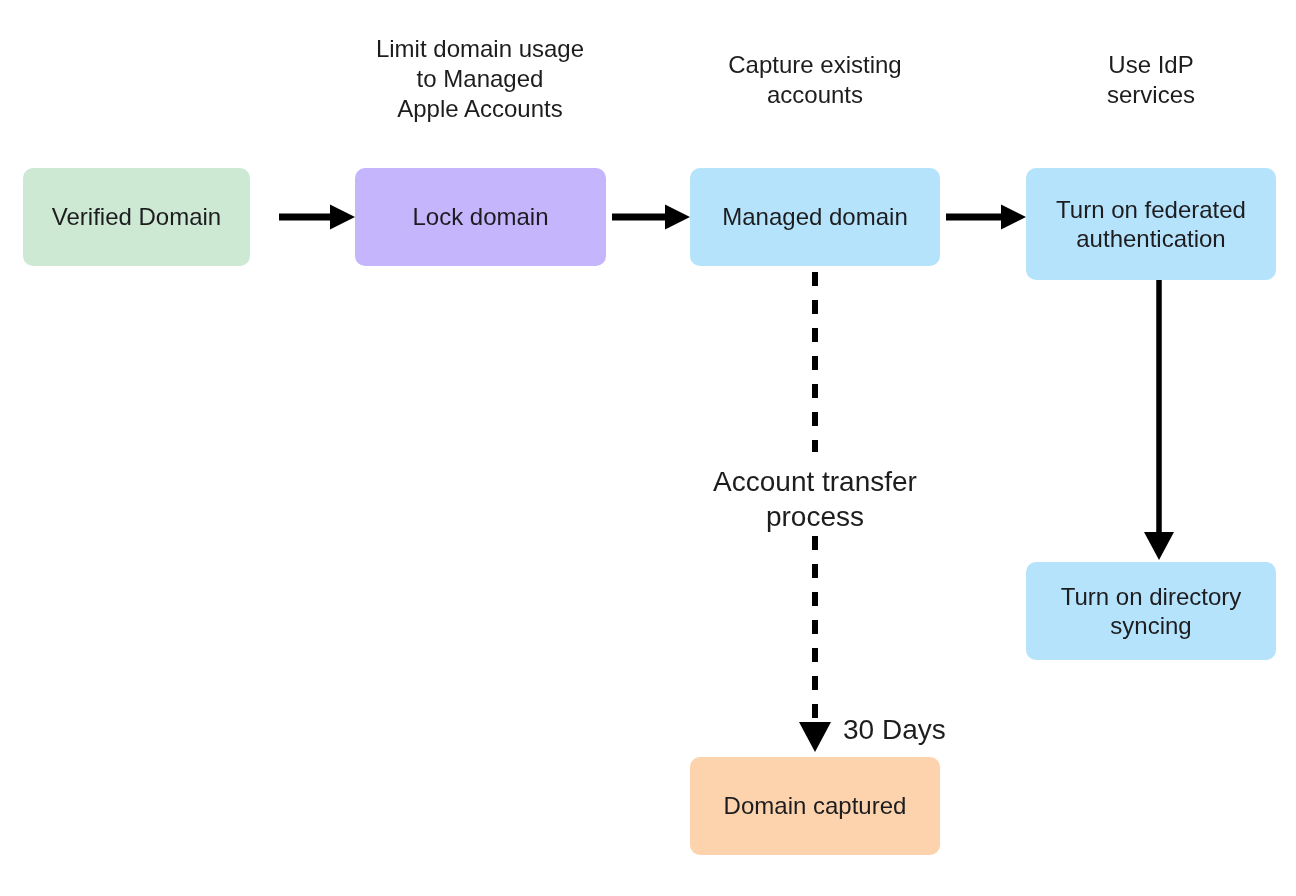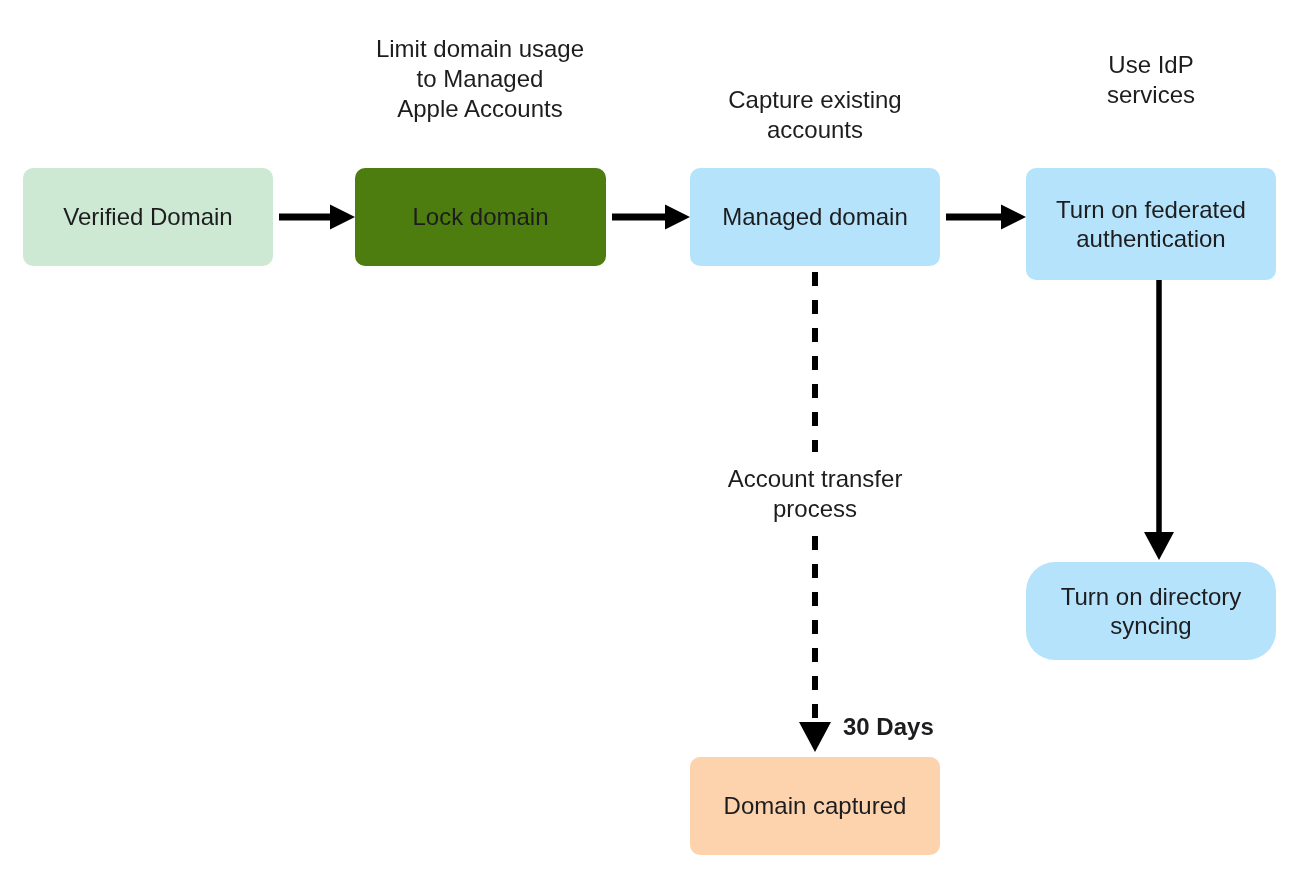--- a/index.html
+++ b/index.html
@@ -39,21 +39,21 @@
     position: absolute;
     text-align: center;
     font-size: 24px;
     line-height: 1.26;
     color: #1d1d1f;
     white-space: pre-line;
   }
   .edge-label {
     position: absolute;
     text-align: center;
-    font-size: 24px;
+    font-size: 28px;
     line-height: 1.26;
     color: #1d1d1f;
     white-space: pre-line;
   }
   svg.arrows {
     position: absolute;
     left: 0; top: 0;
     width: 1296px;
     height: 896px;
     pointer-events: none;
@@ -89,37 +89,37 @@
     <g>
       <line x1="815" y1="272" x2="815" y2="452" stroke="#000000" stroke-width="6" stroke-dasharray="14 14" stroke-linecap="butt"></line>
       <line x1="815" y1="536" x2="815" y2="722" stroke="#000000" stroke-width="6" stroke-dasharray="14 14" stroke-linecap="butt"></line>
       <polygon points="799,722 831,722 815,752" fill="#000000"></polygon>
     </g>
   </svg>
 
   <div class="caption" style="left:355px; top:34px; width:250px;text-align:center;">Limit domain usage
 to Managed
 Apple Accounts</div>
-  <div class="caption" style="left:690px; top:50px; width:250px;margin-top:35px;">Capture existing
+  <div class="caption" style="left:690px; top:50px; width:250px;">Capture existing
 accounts</div>
   <div class="caption" style="left:1026px; top:50px; width:250px;">Use IdP
 services</div>
 
-  <div class="node" style="left:23px; top:168px; width:250px; height:98px; background:#cde9d3;">Verified Domain</div>
+  <div class="node" style="left:23px; top:168px; width:227px; height:98px; background:#cde9d3;">Verified Domain</div>
 
-  <div class="node" style="left:355px; top:168px; width:251px; height:98px; background:#4d7c0f;">Lock domain</div>
+  <div class="node" style="left:355px; top:168px; width:251px; height:98px; background:#c4b5fd;">Lock domain</div>
 
   <div class="node" style="left:690px; top:168px; width:250px; height:98px; background:#b5e3fb;">Managed domain</div>
 
   <div class="node" style="left:1026px; top:168px; width:250px; height:112px; background:#b5e3fb;">Turn on federated
 authentication</div>
 
-  <div class="node" style="left:1026px; top:562px; width:250px; height:98px; background:#b5e3fb;border-radius:29px;">Turn on directory
+  <div class="node" style="left:1026px; top:562px; width:250px; height:98px; background:#b5e3fb;">Turn on directory
 syncing</div>
 
   <div class="node" style="left:690px; top:757px; width:250px; height:98px; background:#fcd3ac;">Domain captured</div>
 
   <div class="edge-label" style="left:690px; top:464px; width:250px;">Account transfer
 process</div>
 
-  <div class="edge-label" style="left:843px; top:712px; width:160px; text-align:left;font-weight:bold;">30 Days</div>
+  <div class="edge-label" style="left:843px; top:712px; width:160px; text-align:left;">30 Days</div>
 
 </div>
 
 </body></html>

